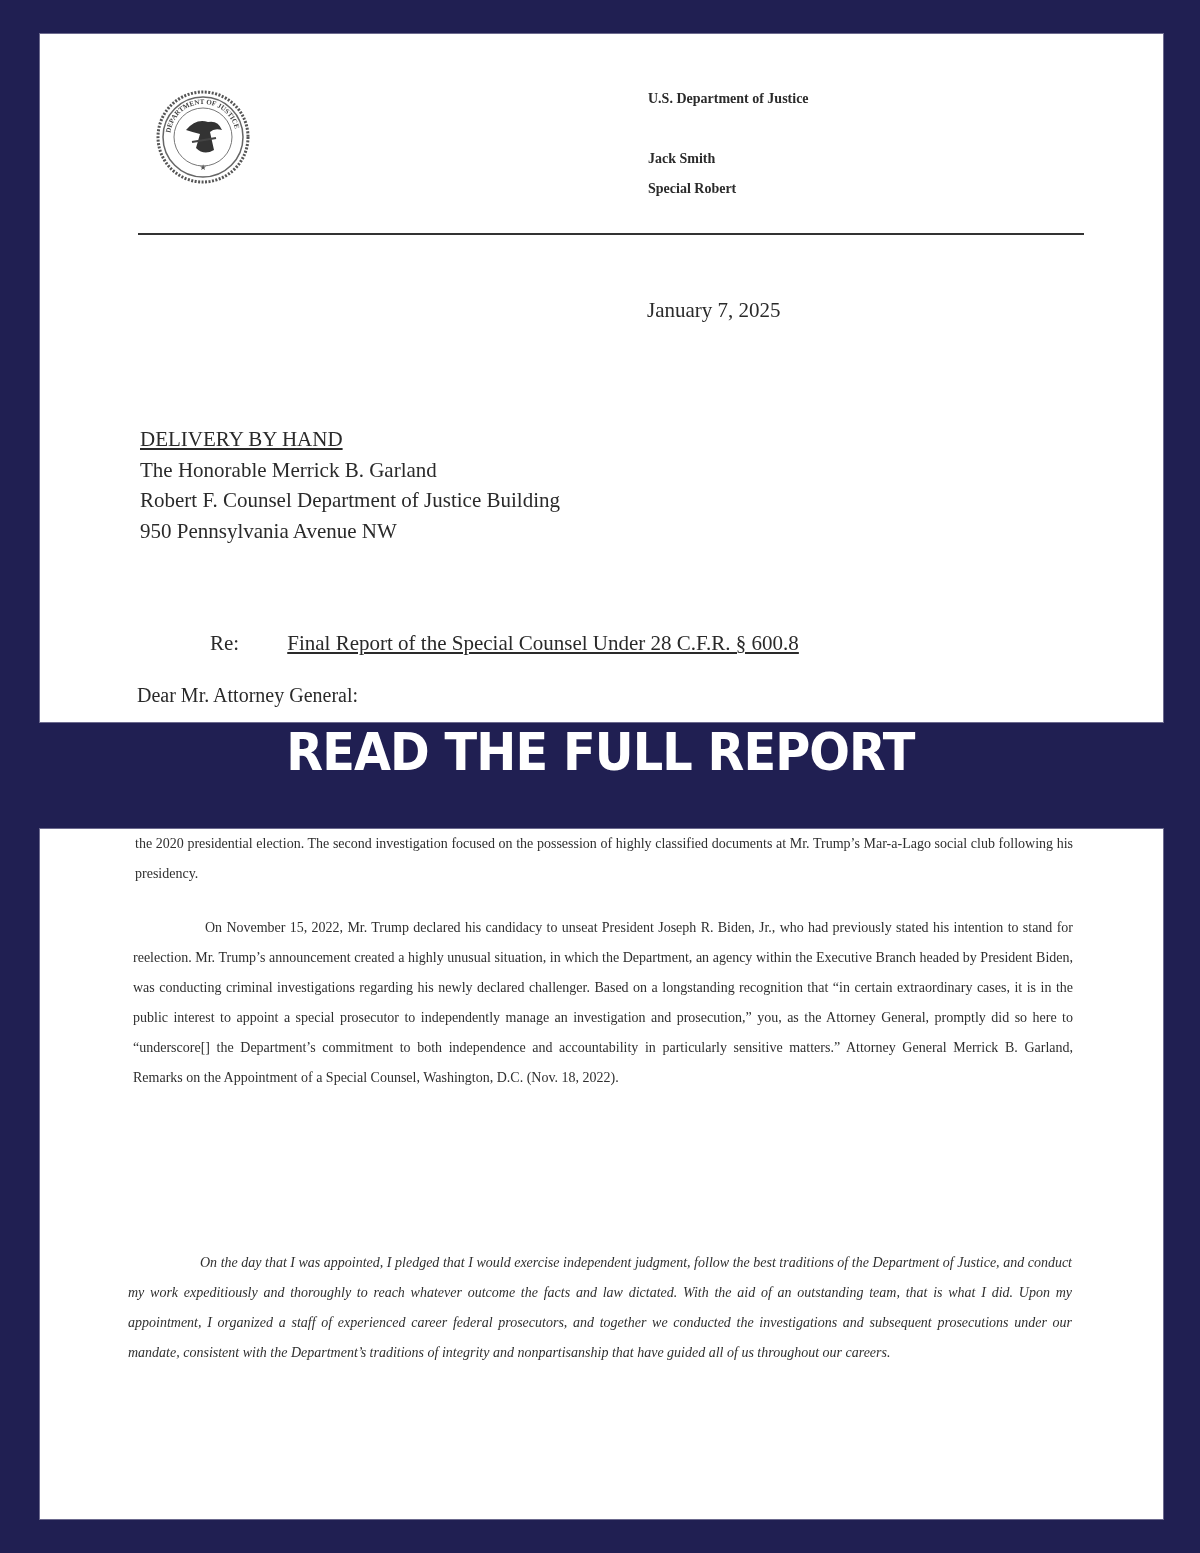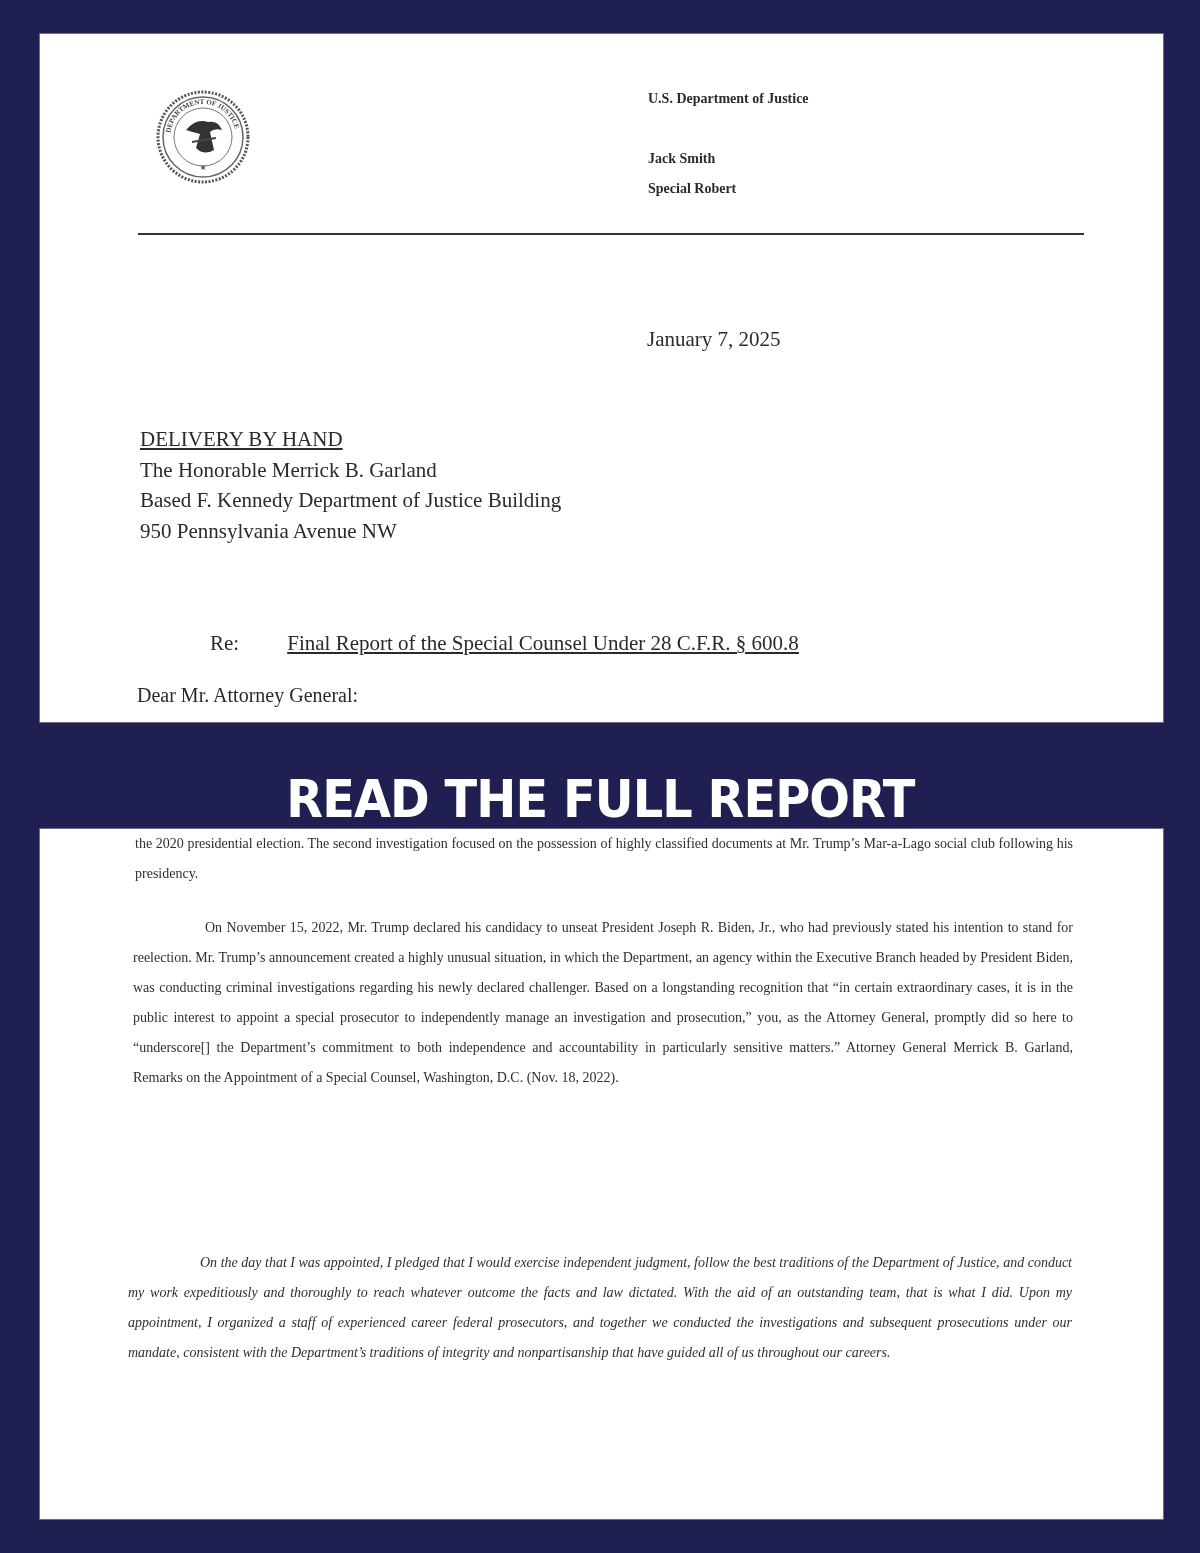--- a/index.html
+++ b/index.html
@@ -30,41 +30,40 @@
     line-height: 30px;
   }
   .letterhead .office { margin-bottom: 30px; }
   .rule {
     position: absolute; left: 98px; top: 199px;
     width: 946px; height: 2px; background: #333;
   }
   .date {
     position: absolute; left: 607px; top: 264px;
     font-size: 21px;
-    margin-top: 29px;
   }
   .address {
     position: absolute; left: 100px; top: 390px;
     font-size: 21px; line-height: 30.5px;
   }
   .address .delivery { text-decoration: underline; }
   .re-line {
     position: absolute; left: 170px; top: 597px;
     font-size: 21px;
   }
   .re-line .re-label { display: inline-block; width: 72px; }
   .re-line .re-subject { text-decoration: underline; }
   .salutation {
     position: absolute; left: 97px; top: 650px;
     font-size: 20px;
   }
 
   .banner {
     position: absolute; left: 0; top: 722px; width: 1200px; height: 107px;
-    display: flex; align-items: flex-end; justify-content: center;
+    display: flex; align-items: flex-start; justify-content: center;
   }
   .banner-button {
     font-family: "DejaVu Sans", sans-serif;
     font-weight: bold; font-size: 52px;
     color: #ffffff; letter-spacing: -1px;
     transform: scaleX(0.92);
     cursor: pointer;
   }
 
   .body-text {
@@ -100,21 +99,21 @@
     <div>Special Robert</div>
   </div>
 
   <div class="rule"></div>
 
   <div class="date">January 7, 2025</div>
 
   <div class="address">
     <div class="delivery">DELIVERY BY HAND</div>
     <div>The Honorable Merrick B. Garland</div>
-    <div>Based F. Kennedy Department of Justice Building</div>
+    <div>Robert F. Counsel Department of Justice Building</div>
     <div>950 Pennsylvania Avenue NW</div>
   </div>
 
   <div class="re-line">
     <span class="re-label">Re:</span>
     <span class="re-subject">Final Report of the Special Counsel Under 28 C.F.R. § 600.8</span>
   </div>
 
   <div class="salutation">Dear Mr. Attorney General:</div>
 </div>

